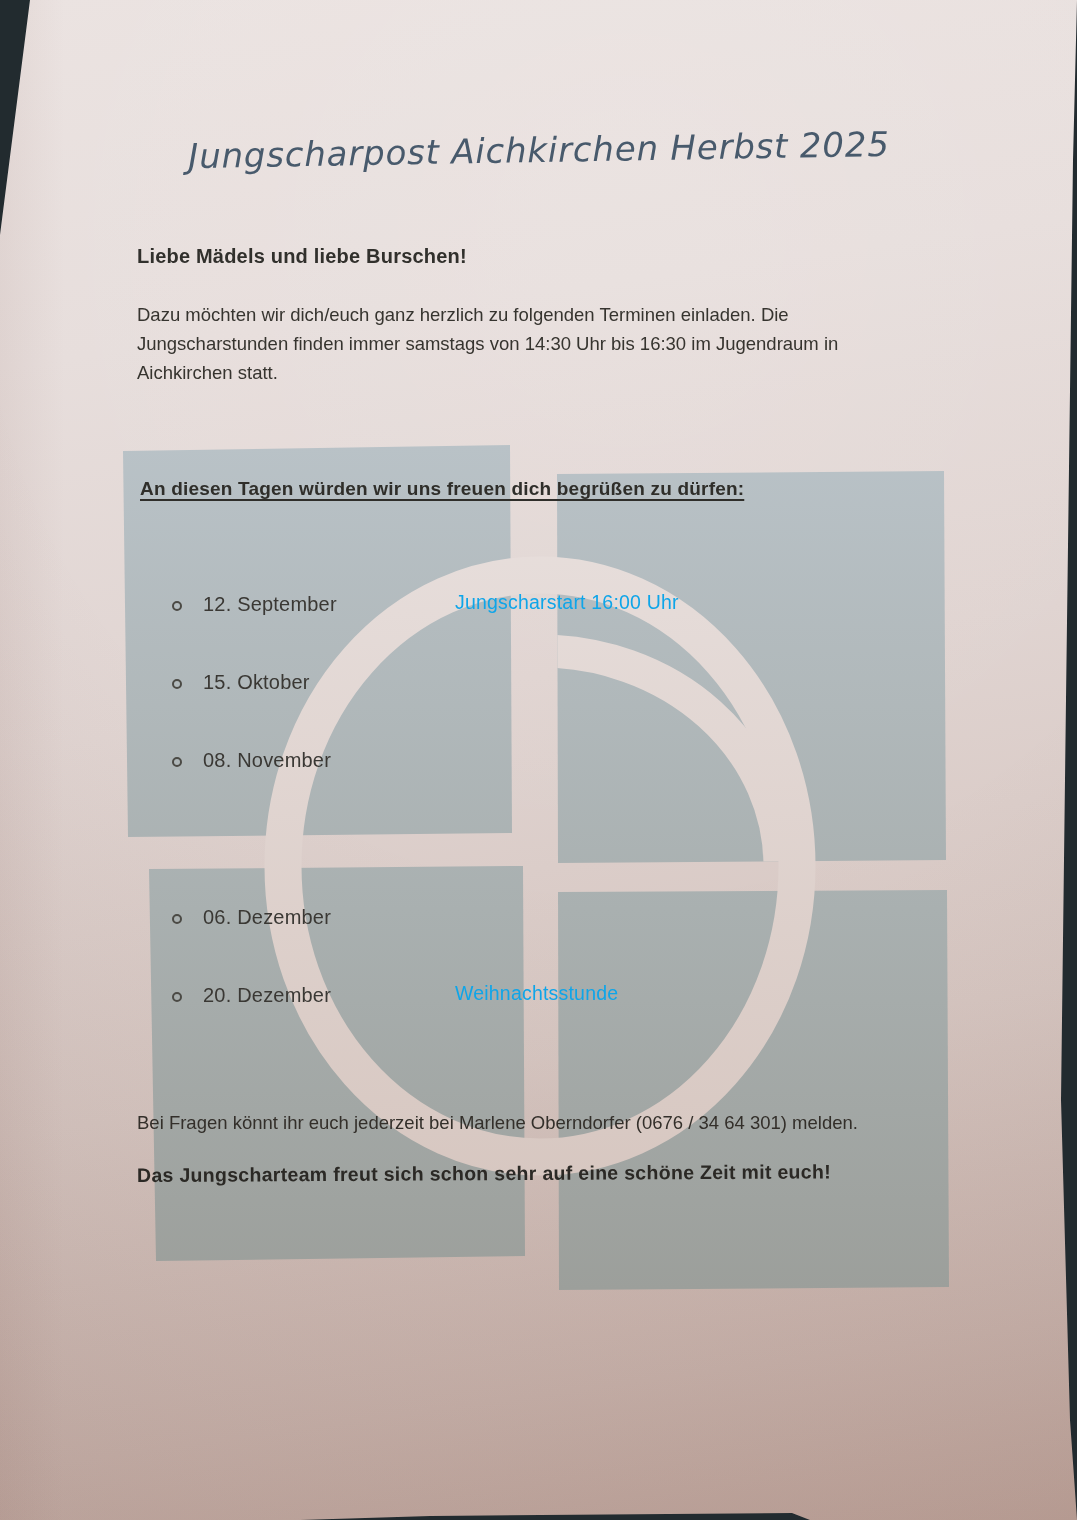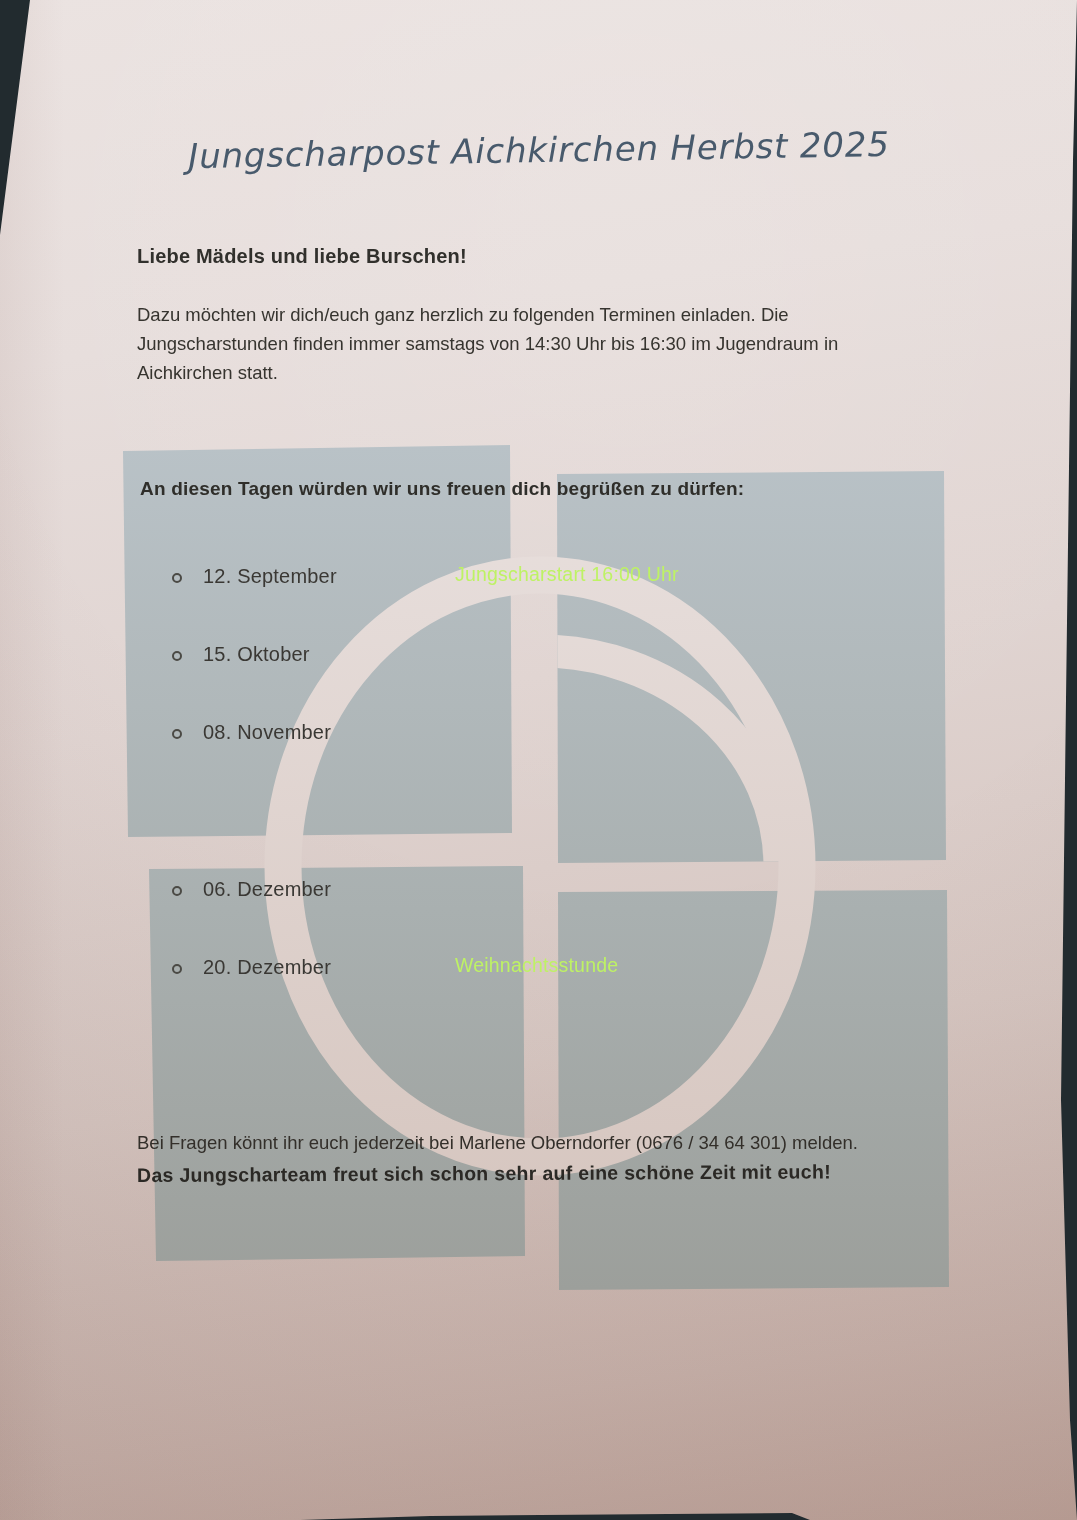--- a/index.html
+++ b/index.html
@@ -41,33 +41,33 @@
   }
   .greeting{
     position:absolute;left:137px;top:245px;
     font-size:20px;font-weight:700;color:#31302c;letter-spacing:0.2px;
   }
   .intro{position:absolute;left:137px;top:300px;color:#36342f;}
   .intro .line{font-size:18.5px;line-height:29px;white-space:nowrap;}
   .schedule-heading{position:absolute;left:140px;top:478px;}
   .schedule-heading span{
     font-size:19px;font-weight:700;color:#2f2e2a;letter-spacing:0.2px;
-    text-decoration-thickness:2px;text-underline-offset:4px;
+    text-decoration:underline;text-decoration-thickness:2px;text-underline-offset:4px;
   }
   .schedule{position:absolute;inset:0;}
-  .srow{position:absolute;left:0;right:0;height:26px;}
+  .srow{position:absolute;left:0;right:0;height:26px;margin-top:28px;}
   .bullet{
     position:absolute;left:172px;top:8px;width:10px;height:10px;
     box-sizing:border-box;border:2px solid #4b4a45;border-radius:50%;
   }
   .date{position:absolute;left:203px;top:0;font-size:20px;color:#3a3834;letter-spacing:0.2px;}
-  .note{position:absolute;left:455px;top:-2px;font-size:19.5px;color:#bef264;letter-spacing:0.2px;}
+  .note{position:absolute;left:455px;top:-2px;font-size:19.5px;color:#0ea5e9;letter-spacing:0.2px;}
   .contact{
     position:absolute;left:137px;top:1112px;
-    font-size:18.5px;color:#332f2a;white-space:nowrap;margin-top:20px;
+    font-size:18.5px;color:#332f2a;white-space:nowrap;
   }
   .closing{
     position:absolute;left:137px;top:1164px;transform:rotate(-0.3deg);transform-origin:left center;
     font-size:19.5px;font-weight:700;color:#2b2925;letter-spacing:0.3px;white-space:nowrap;
   }
 </style>
 </head>
 <body>
 
 <div class="photo">

